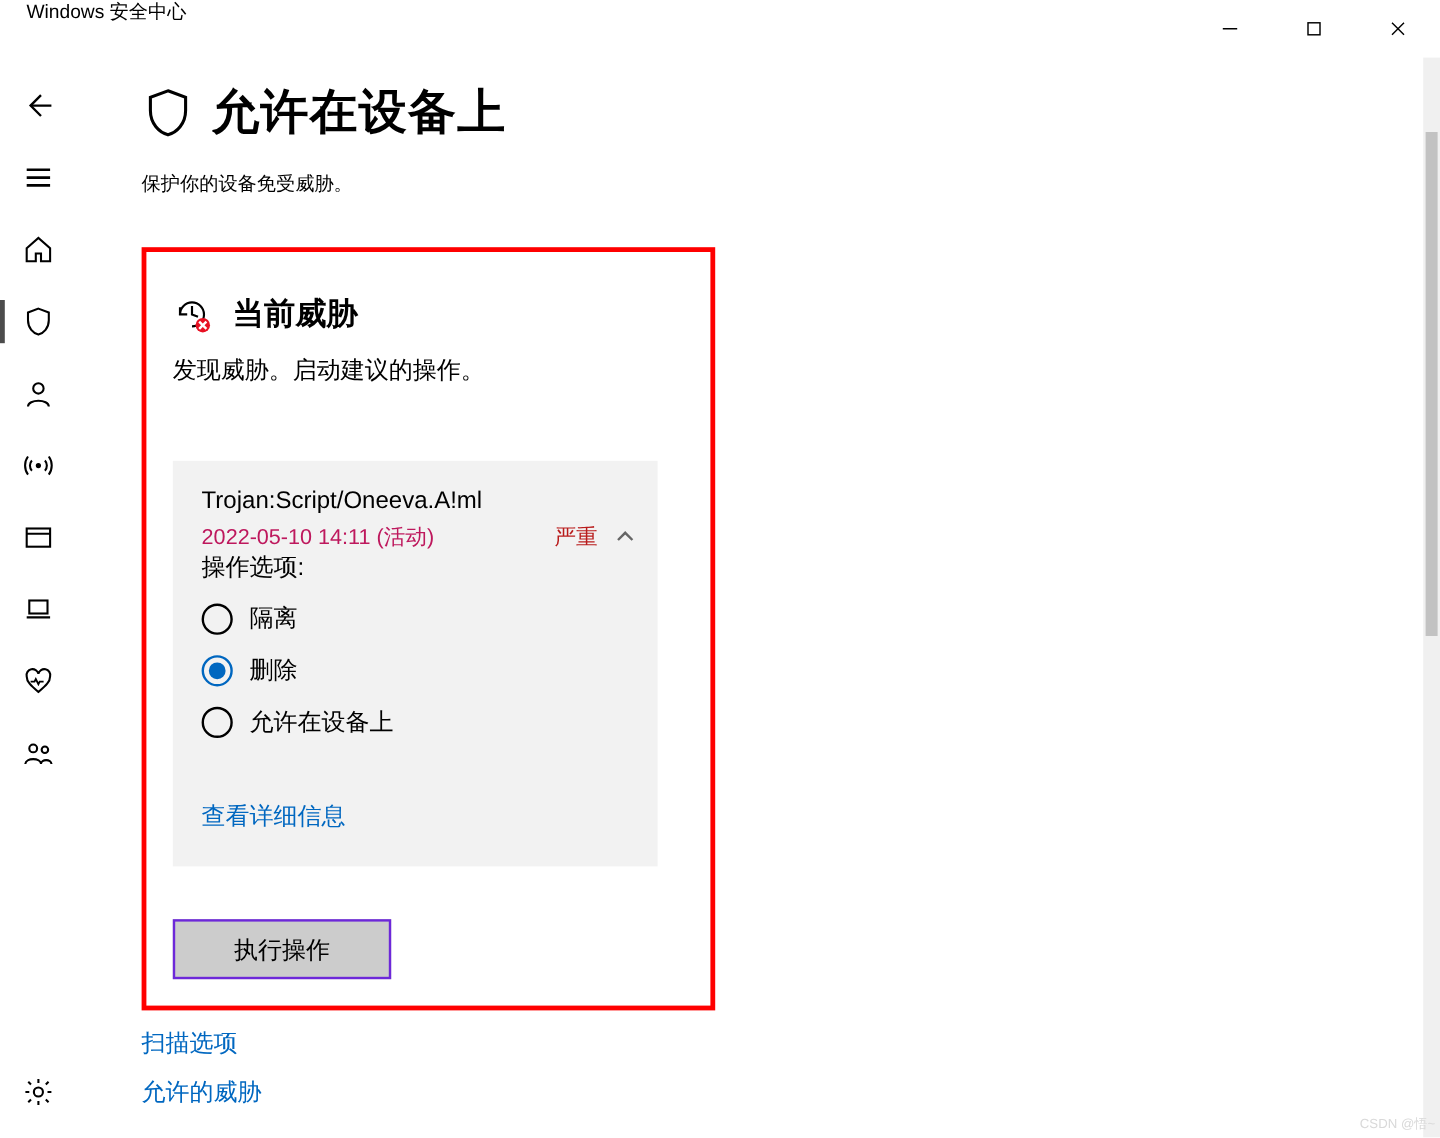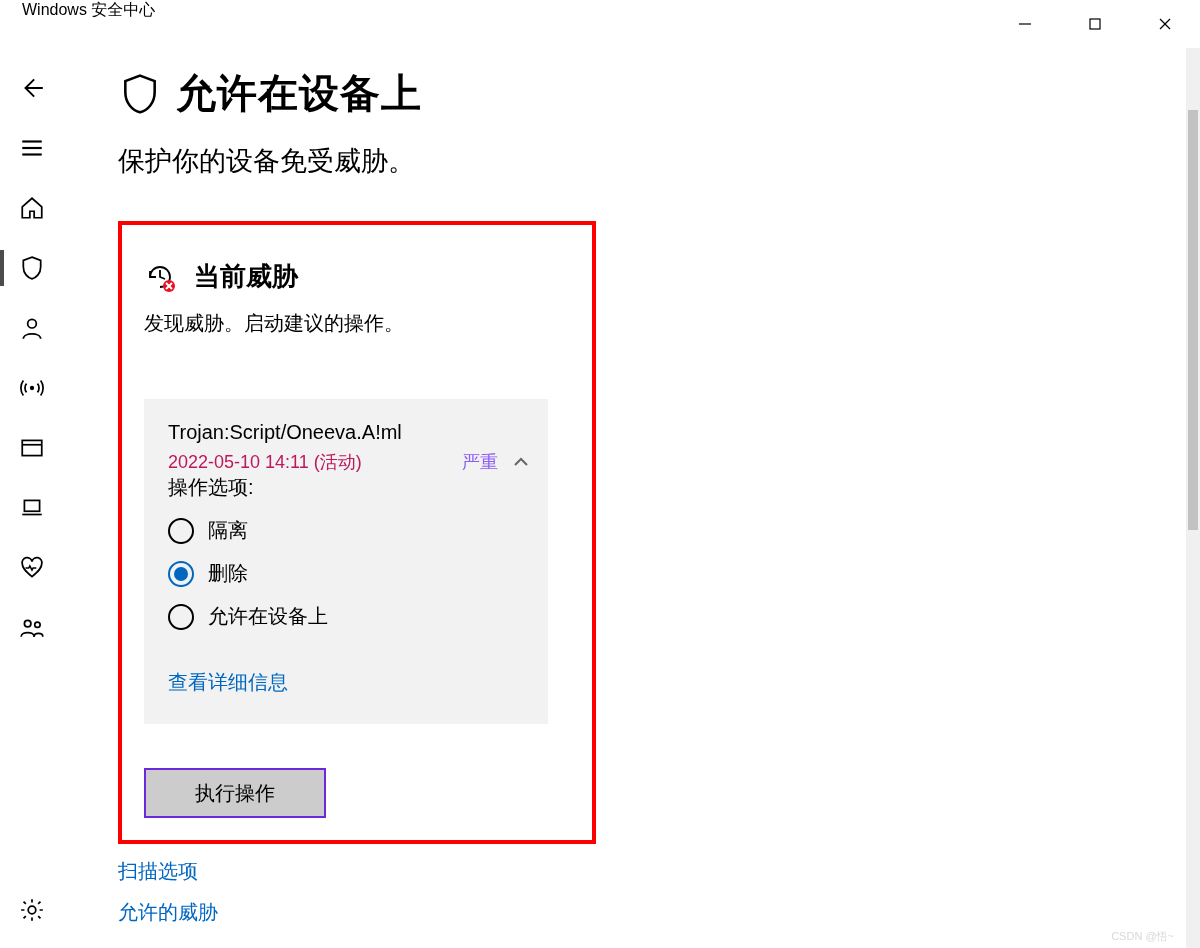--- a/index.html
+++ b/index.html
@@ -81,21 +81,21 @@
     gap: 14px;
   }
   .page-header .shield-large { width: 44px; height: 44px; }
   .page-title {
     font-size: 40px;
     font-weight: 600;
     letter-spacing: 1px;
   }
   .page-sub {
     margin-top: 22px;
-    font-size: 27px;
+    font-size: 16px;
     color: #000;
   }
   .highlight-box {
     margin-top: 42px;
     width: 478px;
     border: 4px solid #ff0000;
     padding: 34px 22px 22px 22px;
   }
   .section-header {
     display: flex;
@@ -135,21 +135,21 @@
     margin-top: 6px;
   }
   .severity-wrap {
     display: flex;
     align-items: center;
     gap: 14px;
     margin-top: 6px;
   }
   .severity {
     font-size: 18px;
-    color: #8b5cf6;
+    color: #b91c1c;
     margin-left: 40px;
   }
   .chev { width: 18px; height: 18px; }
   .options-label {
     font-size: 20px;
   }
   .radio-row {
     display: flex;
     align-items: center;
     gap: 14px;
@@ -167,21 +167,21 @@
   }
   .radio.selected::after {
     content: "";
     position: absolute;
     top: 4px; left: 4px; right: 4px; bottom: 4px;
     background: #0067c0;
     border-radius: 50%;
   }
   .radio-label { font-size: 20px; }
   .details-link {
-    margin-top: 39px;
+    margin-top: 52px;
     font-size: 20px;
     color: #0067c0;
   }
   .action-btn {
     margin-top: 44px;
     width: 182px;
     height: 50px;
     background: #cccccc;
     border: 2px solid #6d28d9;
     display: flex;
@@ -209,21 +209,21 @@
     position: absolute;
     right: 2px;
     top: 62px;
     width: 10px;
     height: 420px;
     background: #c2c2c2;
     border-radius: 0;
   }
   .watermark {
     position: absolute;
-    right: 26px;
+    right: 4px;
     bottom: 4px;
     font-size: 11px;
     color: #d9d9d9;
     pointer-events: none;
   }
 </style>
 </head>
 <body>
 
 <div class="titlebar">

